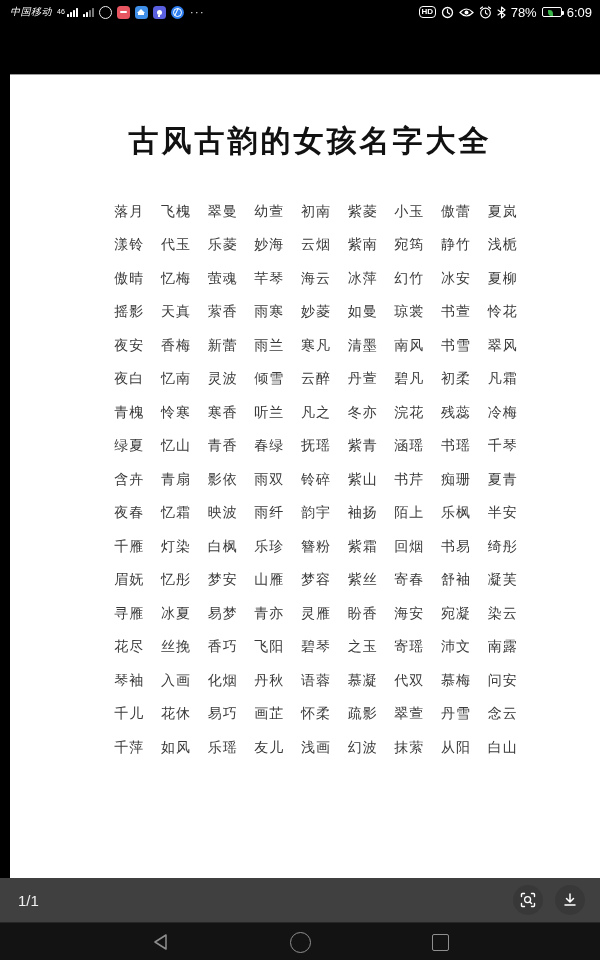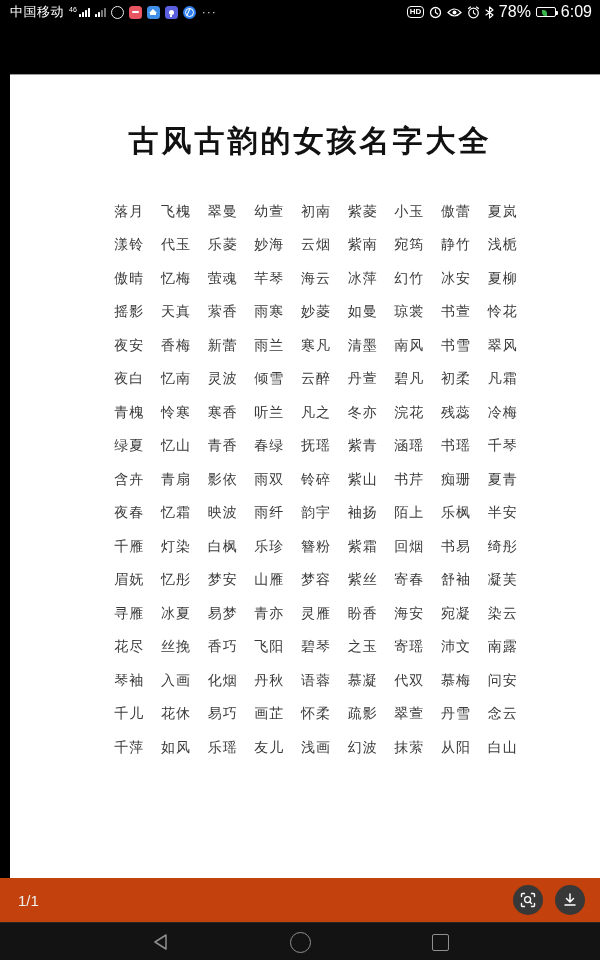--- a/index.html
+++ b/index.html
@@ -4,21 +4,21 @@
 <style>
   html,body{margin:0;padding:0;background:#222;}
   .screen{width:600px;height:960px;background:#000;position:relative;overflow:hidden;
           font-family:"Liberation Sans",sans-serif;margin:0 auto;}
 
   
   .status-bar{position:absolute;top:0;left:0;right:0;height:24px;display:flex;
               justify-content:space-between;align-items:center;padding:0 8px 0 10px;
               color:#fff;box-sizing:border-box;}
   .sb-left,.sb-right{display:flex;align-items:center;gap:5px;}
-  .carrier{font-size:13px;letter-spacing:.5px;}
+  .carrier{font-size:10px;letter-spacing:.5px;font-style:italic;}
   .net-badge{font-size:7px;line-height:7px;align-self:flex-start;margin:3px -3px 0 0;}
   .sig{display:flex;align-items:flex-end;gap:1px;height:10px;}
   .sig i{display:block;width:2px;background:#fff;border-radius:.5px;}
   .sig i:nth-child(1){height:3px}.sig i:nth-child(2){height:5px}
   .sig i:nth-child(3){height:7px}.sig i:nth-child(4){height:9px}
   .sig.dim i:nth-child(3),.sig.dim i:nth-child(4){background:#777;}
   .ring{width:11px;height:11px;border:1.5px solid #eee;border-radius:50%;}
   .appicon{width:13px;height:13px;border-radius:3.5px;display:flex;align-items:center;
            justify-content:center;position:relative;}
   .appicon.round{border-radius:50%;}
@@ -26,41 +26,41 @@
   .cap{width:0;height:0;border-left:4.5px solid transparent;border-right:4.5px solid transparent;
        border-bottom:4px solid #fff;position:relative;top:-1px;}
   .cap:after{content:"";position:absolute;left:-3px;top:4px;width:6px;height:2px;background:#fff;}
   .bulb{width:5px;height:5px;background:#fff;border-radius:50%;position:relative;}
   .bulb:after{content:"";position:absolute;left:1.5px;top:5px;width:2px;height:2.5px;background:#fff;}
   .globe{width:7px;height:7px;border:1.2px solid #fff;border-radius:50%;position:relative;}
   .globe:after{content:"";position:absolute;left:2px;top:-1px;width:1.4px;height:8px;background:#fff;transform:rotate(25deg);}
   .more-dots{font-size:12px;letter-spacing:1px;color:#ddd;margin-left:1px;}
   .hd-badge{font-size:8px;font-weight:bold;border:1px solid #fff;border-radius:4px;
             padding:0 1.5px;line-height:10px;}
-  .pct,.clock-text{font-size:16px;}
+  .pct,.clock-text{font-size:13px;}
   .battery{width:20px;height:10px;border:1px solid #fff;border-radius:2px;position:relative;padding:1px;box-sizing:border-box;}
   .battery:after{content:"";position:absolute;right:-3px;top:2.5px;width:2px;height:4px;background:#fff;border-radius:0 1px 1px 0;}
   .battery .fill{height:100%;width:78%;background:#fff;border-radius:1px;}
   .battery .leaf{position:absolute;left:5px;top:1.5px;width:5px;height:6px;background:#39b54a;
                  border-radius:0 70% 0 70%;}
 
   
   .page{position:absolute;top:74px;left:10px;width:600px;height:804px;background:#fff;
         border-top:1px solid #9a9a9a;box-sizing:border-box;}
   .doc-title{position:absolute;top:46px;left:0;width:100%;text-align:center;
              font-family:"DejaVu Serif","Liberation Serif",serif;font-weight:bold;
              font-size:30px;color:#111;letter-spacing:3px;}
   .names-grid{position:absolute;top:120px;left:96px;width:420px;display:grid;
               grid-template-columns:repeat(9,1fr);grid-auto-rows:33.5px;
               justify-items:center;align-items:center;}
   .name-cell{font-family:"DejaVu Serif","Liberation Serif",serif;font-size:14px;
              color:#3a3a3a;letter-spacing:1px;white-space:nowrap;}
 
   
-  .toolbar{position:absolute;top:878px;left:0;right:0;height:44px;background:#c2410c;
+  .toolbar{position:absolute;top:878px;left:0;right:0;height:44px;background:#404040;
            display:flex;align-items:center;padding:0 15px 0 18px;box-sizing:border-box;}
   .page-indicator{color:#f0f0f0;font-size:15px;}
   .tb-spacer{flex:1;}
   .tb-btn{width:30px;height:30px;border-radius:50%;background:#383838;display:flex;
           align-items:center;justify-content:center;margin-left:12px;}
 
   
   .navbar{position:absolute;top:922px;left:0;right:0;height:38px;background:#131313;
           border-top:1px solid #262626;}
   .nav-item{position:absolute;top:0;width:40px;height:38px;display:flex;

